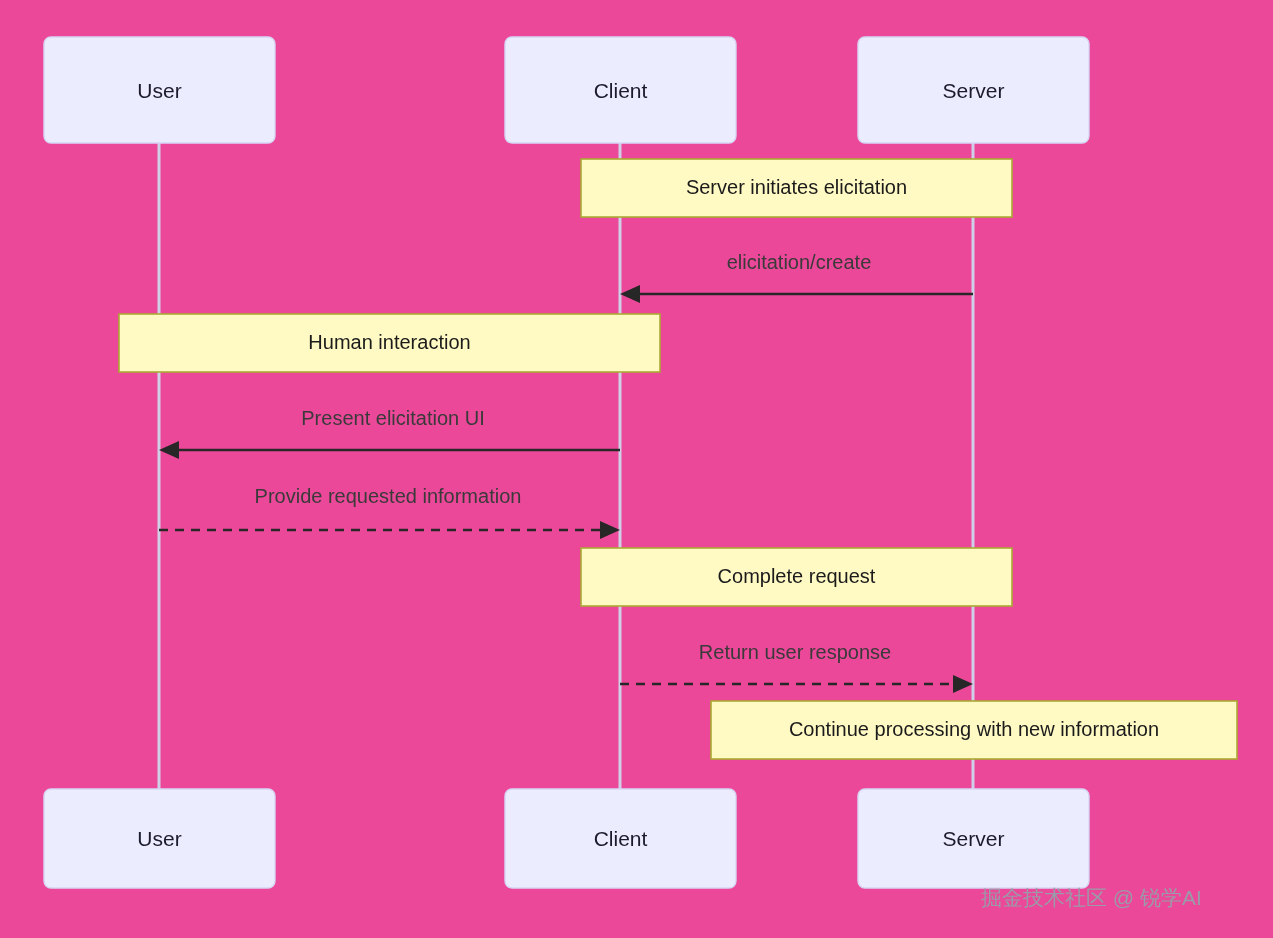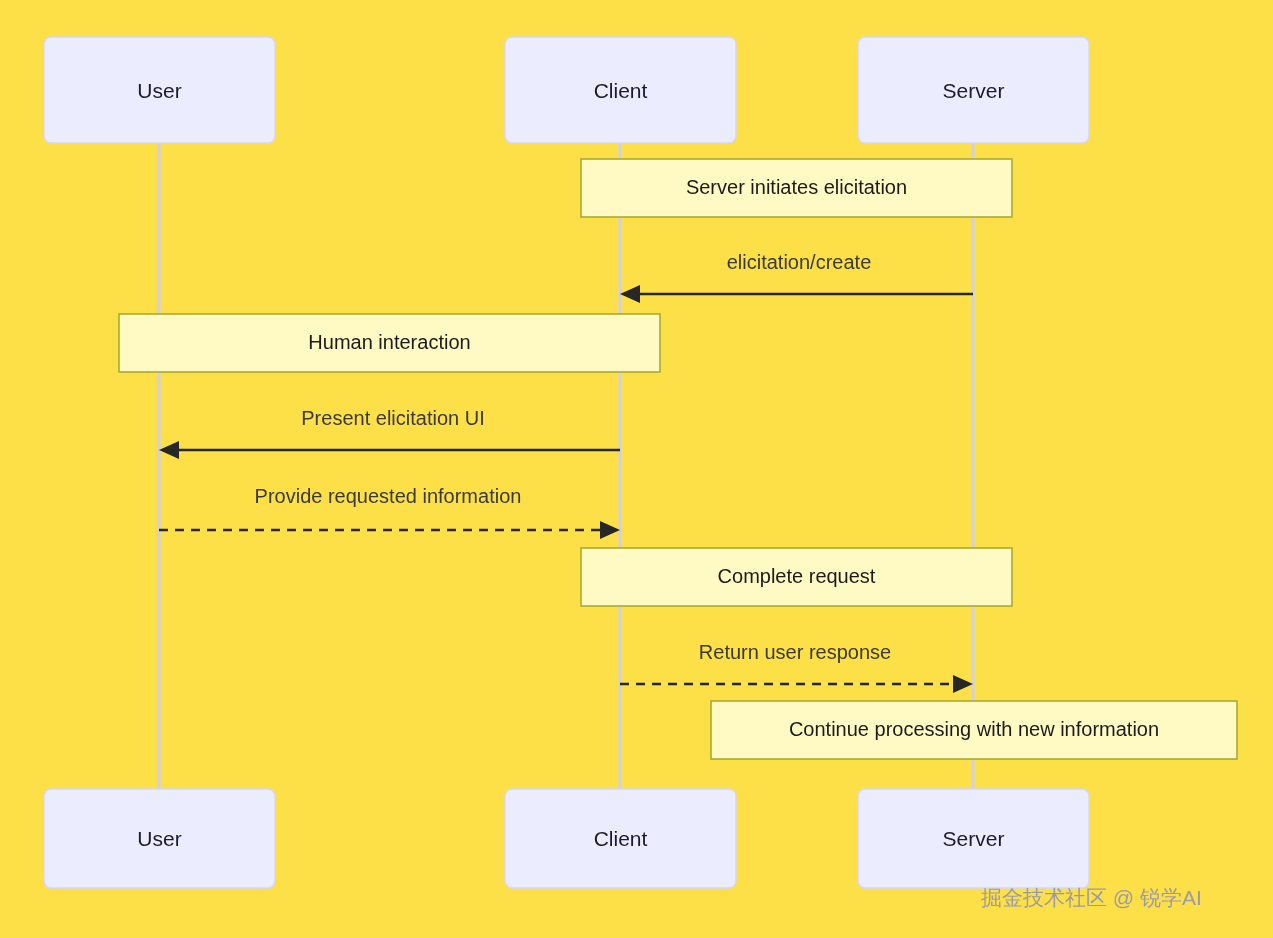--- a/index.html
+++ b/index.html
@@ -7,21 +7,21 @@
     padding: 0;
     background: #ffffff;
   }
   body {
     font-family: "Liberation Sans", sans-serif;
   }
   #diagram-root {
     position: relative;
     width: 1273px;
     height: 938px;
-    background: #fde047;
+    background: #ec4899;
     overflow: hidden;
   }
   #seq-svg {
     position: absolute;
     left: 0;
     top: 0;
     width: 1273px;
     height: 938px;
     display: block;
   }

